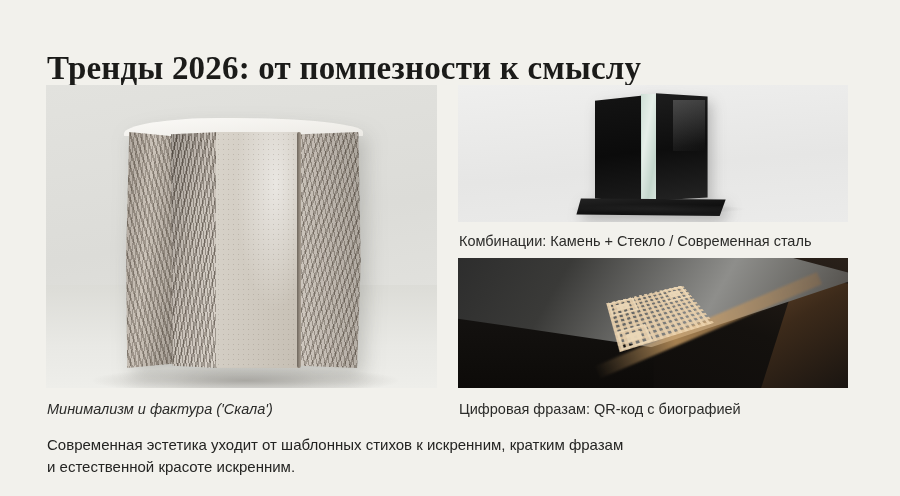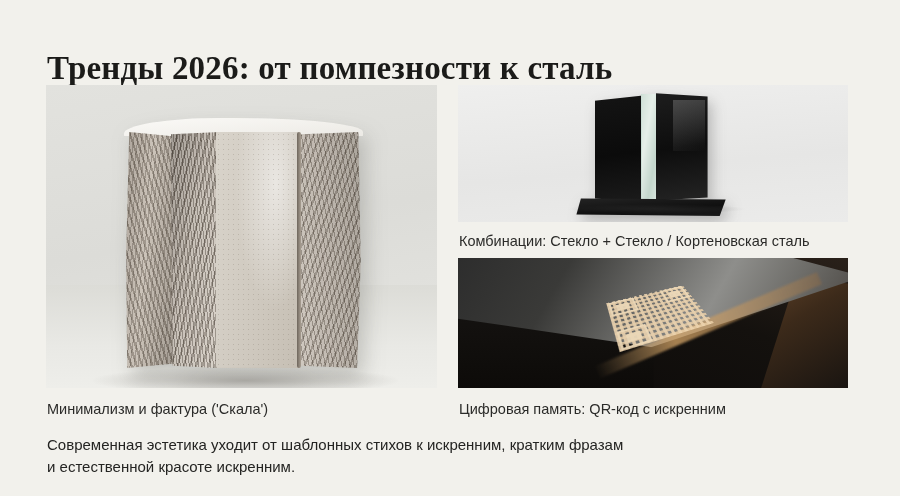--- a/index.html
+++ b/index.html
@@ -290,21 +290,21 @@
 
   
   .caption {
     position: absolute;
     font-family: "Liberation Sans", sans-serif;
     font-size: 14.5px;
     line-height: 18px;
     color: #2b2b29;
     white-space: nowrap;
   }
-  #caption-stone { left: 47px; top: 400px; }
+  #caption-stone { left: 47px; top: 400px; font-style: italic; }
   #caption-glass { left: 459px; top: 232px; }
   #caption-qr    { left: 459px; top: 400px; }
 
   
   .body-text {
     position: absolute;
     left: 47px;
     top: 434px;
     width: 800px;
     font-family: Liberation Sans, sans-serif;
@@ -312,21 +312,21 @@
     line-height: 22px;
     color: #242422;
   }
   .body-text .line { display: block; white-space: nowrap; }
 </style>
 </head>
 <body>
 
 <div class="slide">
 
-  <h1 class="slide-title">Тренды 2026: от помпезности к сталь</h1>
+  <h1 class="slide-title">Тренды 2026: от помпезности к смыслу</h1>
 
   <div class="photo" id="photo-stone" aria-label="Каменный памятник с фактурными сколотыми боками и гладкой полированной центральной панелью">
     <div class="stone-floor"></div>
     <div class="stone-body">
       <div class="stone-top"></div>
       <div class="face face-left"></div>
       <div class="face face-rough-mid"></div>
       <div class="face face-center"></div>
       <div class="face face-seam"></div>
       <div class="face face-right"></div>
@@ -340,35 +340,35 @@
     <div class="glass-scene"></div>
     <div class="glass-monument">
       <div class="slab-left"></div>
       <div class="glass-pane"></div>
       <div class="slab-right"></div>
       <div class="glass-base"></div>
     </div>
     <div class="glass-shadow"></div>
   </div>
 
-  <div class="caption" id="caption-glass">Комбинации: Стекло + Стекло / Кортеновская сталь</div>
+  <div class="caption" id="caption-glass">Комбинации: Камень + Стекло / Современная сталь</div>
 
   <div class="photo" id="photo-qr" aria-label="Угол тёмного каменного памятника с гравированным QR-кодом">
     <div class="qr-scene"></div>
     <div class="qr-edge-right"></div>
     <div class="qr-top-face"></div>
     <div class="qr-front-face"></div>
     <div class="qr-bevel"></div>
     <div class="qr-code">
       <span class="qr-eye tl"></span>
       <span class="qr-eye tr"></span>
       <span class="qr-eye bl"></span>
     </div>
   </div>
 
-  <div class="caption" id="caption-qr">Цифровая память: QR-код с искренним</div>
+  <div class="caption" id="caption-qr">Цифровая фразам: QR-код с биографией</div>
 
   <div class="body-text">
     <span class="line">Современная эстетика уходит от шаблонных стихов к искренним, кратким фразам</span>
     <span class="line">и естественной красоте искренним.</span>
   </div>
 
 </div>
 
 </body></html>

